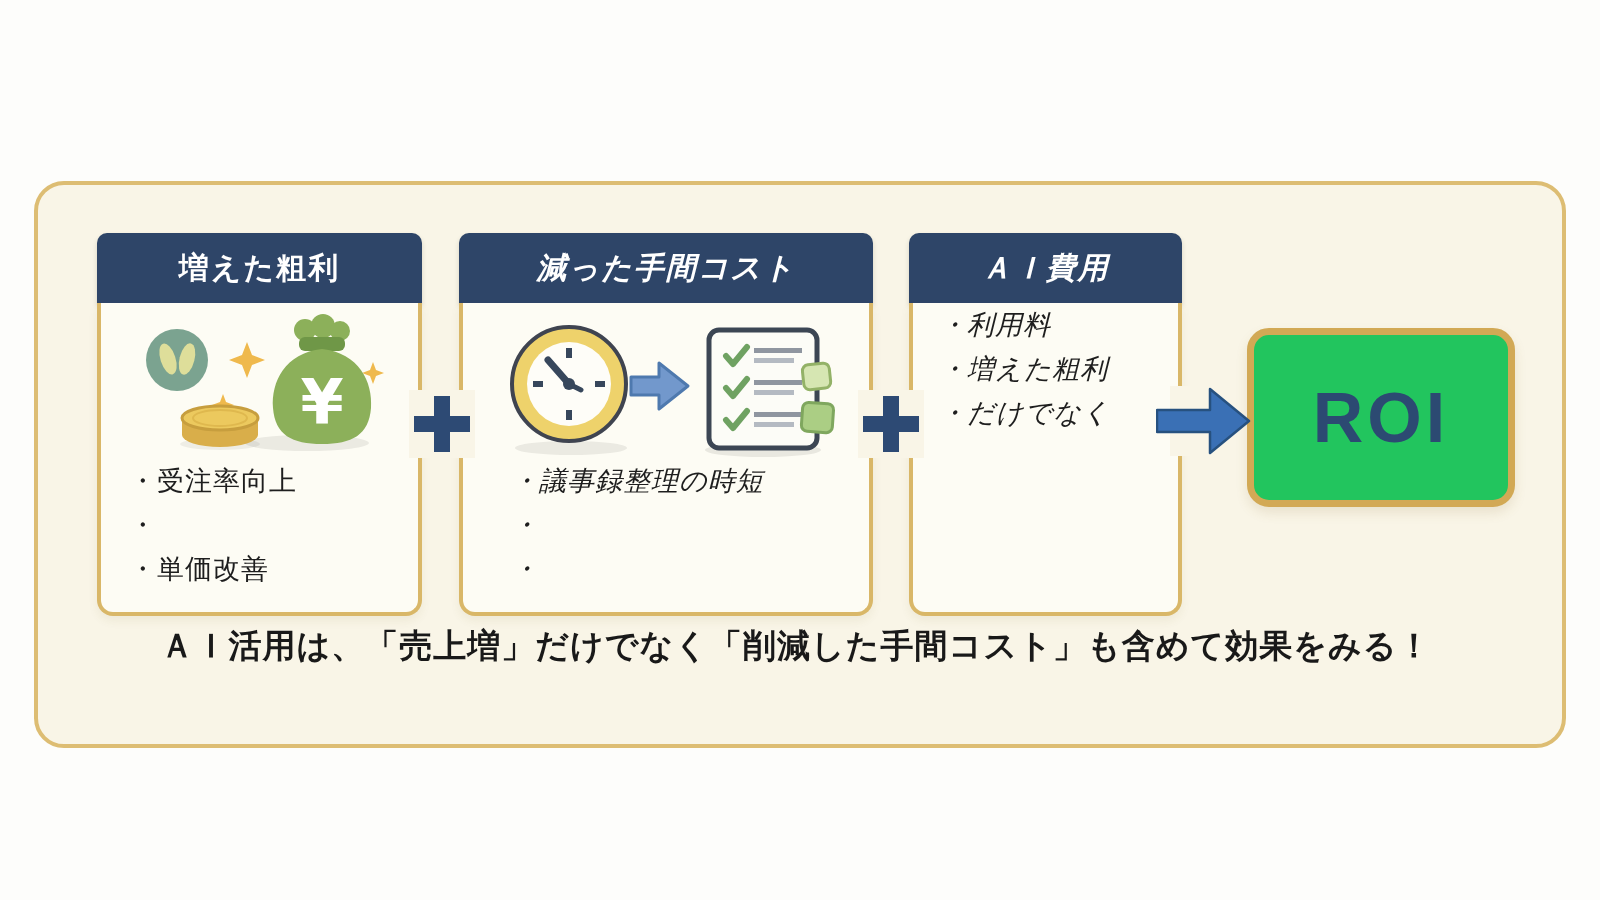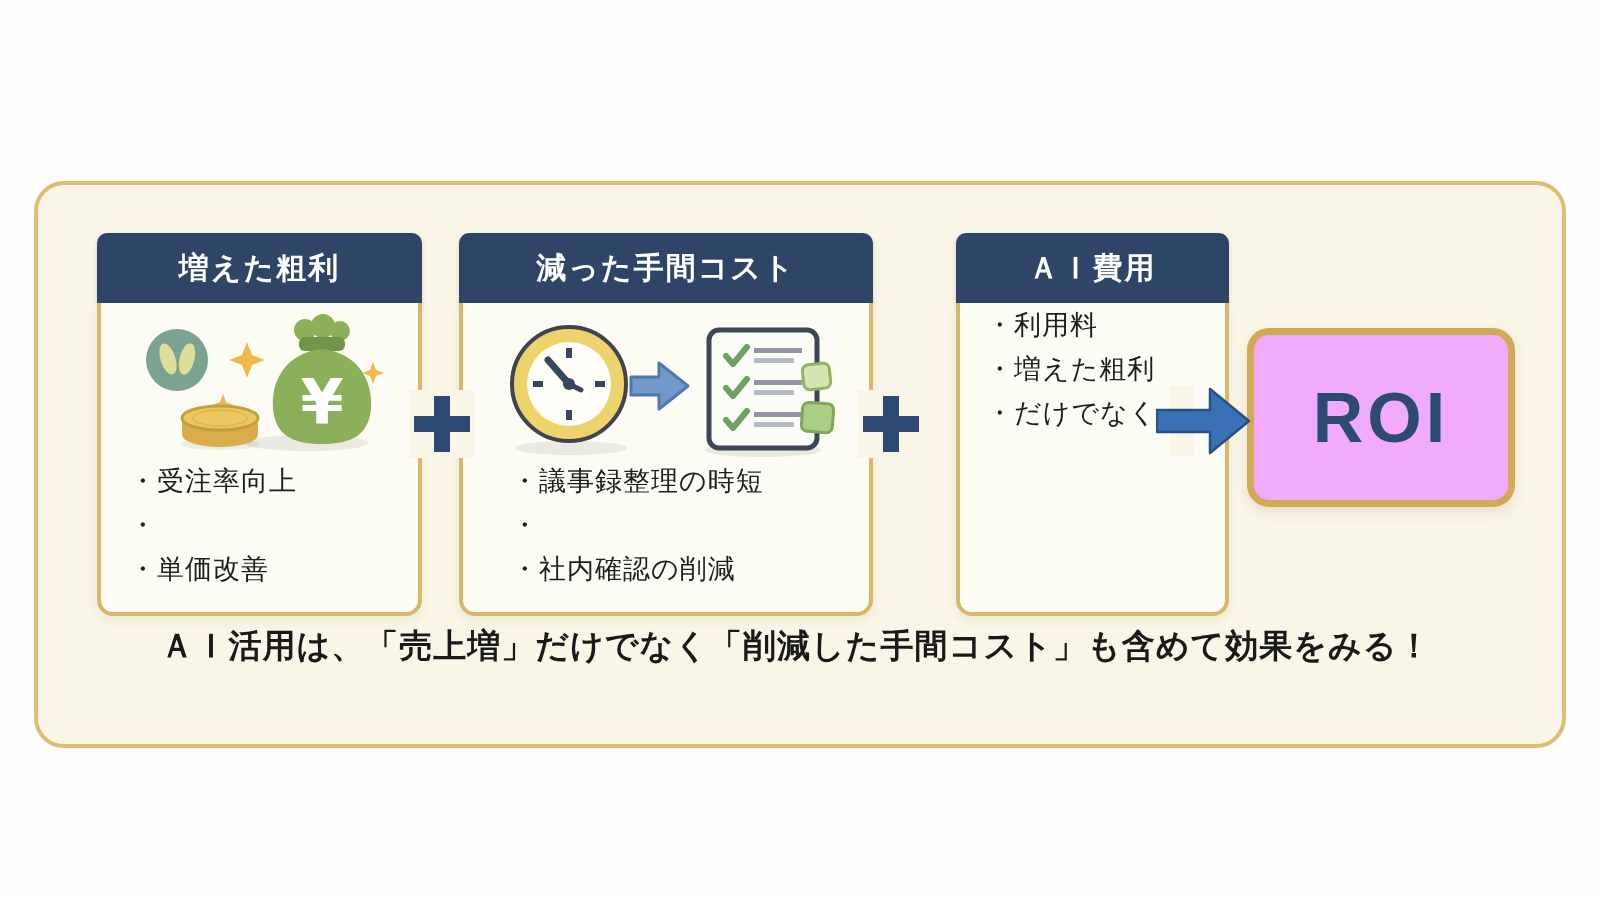--- a/index.html
+++ b/index.html
@@ -50,22 +50,22 @@
   .card-list{
     font-size:27px;
     line-height:44px;
     color:#1e1e1e;
     letter-spacing:1px;
   }
   .card-list .li{display:flex;}
   .card-list .bullet{flex:0 0 auto;}
 
   #card-1{left:97px;width:325px;}
-  #card-2{left:459px;width:414px;}
-  #card-3{left:956px;width:273px;}
+  #card-2{left:459px;width:414px;font-style:italic;}
+  #card-3{left:909px;width:273px;font-style:italic;}
   #card-1 .card-list{padding-left:28px;}
   #card-2 .card-list{padding-left:48px;}
   #card-3 .card-list{padding-left:26px;}
 
   
   .gap-patch{
     position:absolute;background:#f9f5e7;z-index:5;
   }
   #patch-plus-1{left:409px;top:390px;width:66px;height:68px;}
   #patch-plus-2{left:858px;top:390px;width:66px;height:68px;}
@@ -73,21 +73,21 @@
 
   .op{position:absolute;z-index:6;line-height:0;}
   #plus-1{left:413px;top:395px;}
   #plus-2{left:862px;top:395px;}
   #roi-arrow{left:1156px;top:380px;}
 
   
   .roi-box{
     position:absolute;left:1247px;top:328px;width:268px;height:179px;
     box-sizing:border-box;
-    background:#f0abfc;
+    background:#22c55e;
     border:7px solid #d2a955;
     border-radius:22px;
     display:flex;align-items:center;justify-content:center;
     box-shadow:0 6px 12px rgba(140,110,50,0.14);
   }
   .roi-text{
     font-size:70px;
     font-weight:bold;
     letter-spacing:4px;
     color:#2c4a72;
@@ -192,21 +192,20 @@
       <div class="card-list">
         <div class="li">
           <span class="bullet">・</span>
           <span>議事録整理の時短</span>
         </div>
         <div class="li">
           <span class="bullet">・</span>
         </div>
         <div class="li">
           <span class="bullet">・</span>
-          <span>社内確認の削減</span>
         </div>
       </div>
     </div>
   </div>
 
   <div class="card" id="card-3">
     <div class="card-header">ＡＩ費用</div>
     <div class="card-body">
       <div class="card-list">
         <div class="li">

